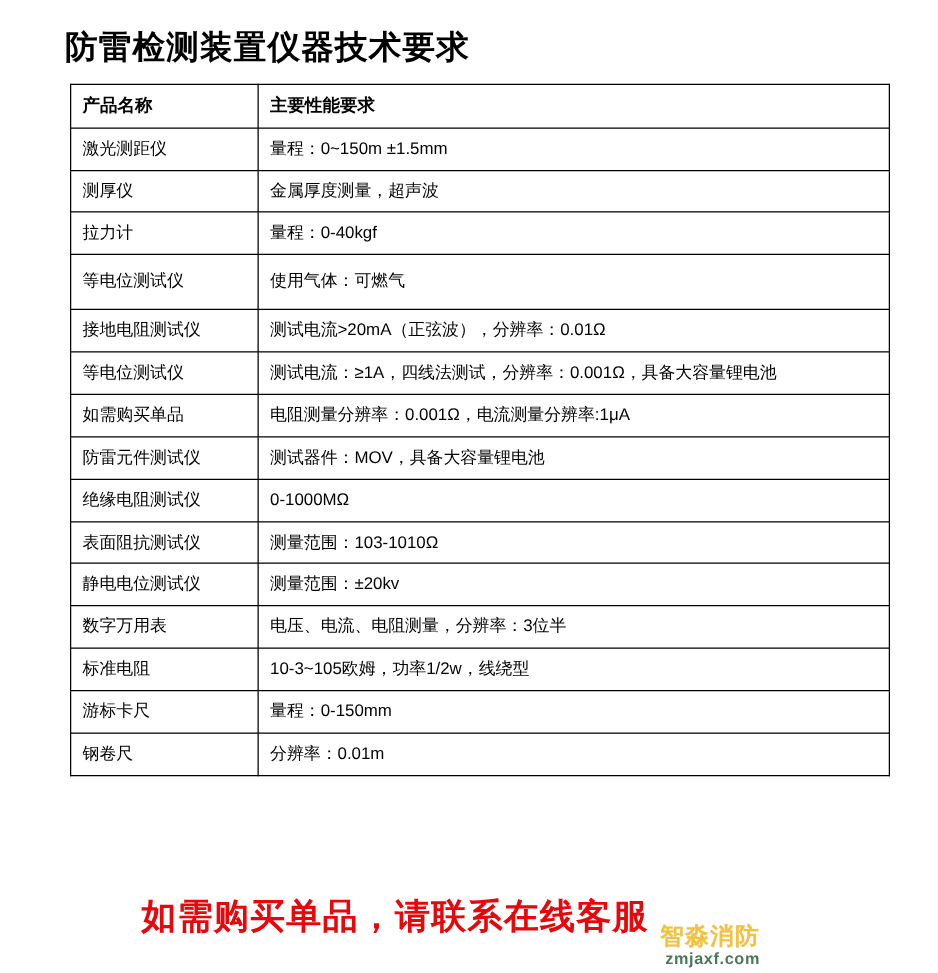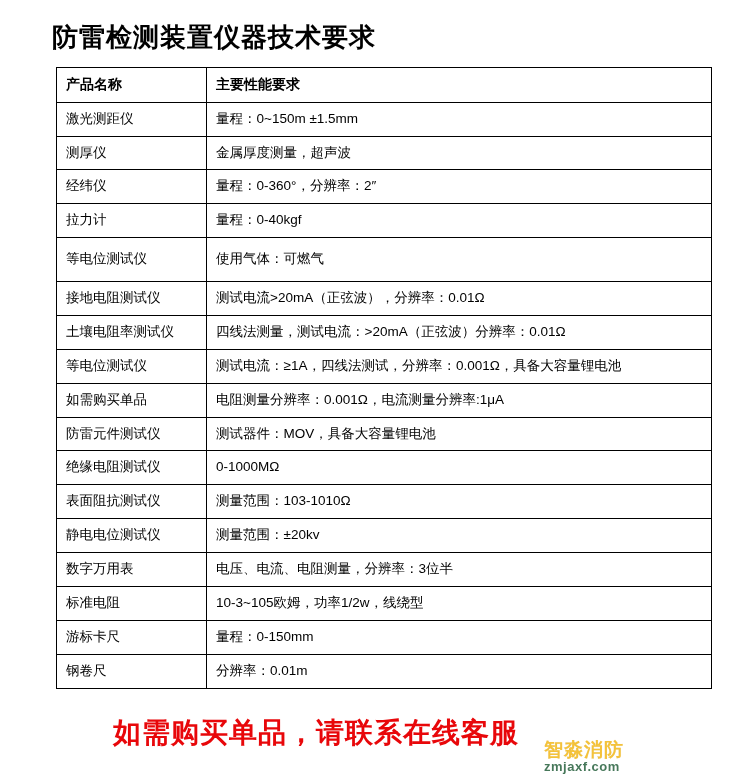--- a/index.html
+++ b/index.html
@@ -61,23 +61,23 @@
     right: 0;
     bottom: 26px;
     text-align: center;
     color: #e8070a;
     font-size: 28px;
     font-weight: bold;
     letter-spacing: 1px;
   }
   .watermark {
     position: absolute;
-    right: 8px;
+    right: 24px;
     bottom: 4px;
-    text-align: left;
+    text-align: right;
     line-height: 1.05;
     opacity: 0.78;
   }
   .watermark .wm-main {
     color: #f2b203;
     font-size: 19px;
     font-weight: bold;
     letter-spacing: 1px;
     text-shadow: 0 0 1px rgba(0,0,0,0.12);
   }
@@ -110,38 +110,30 @@
       <tbody>
         <tr>
           <td>激光测距仪</td>
           <td>量程：0~150m ±1.5mm</td>
         </tr>
         <tr>
           <td>测厚仪</td>
           <td>金属厚度测量，超声波</td>
         </tr>
         <tr>
-          <td>经纬仪</td>
-          <td>量程：0-360°，分辨率：2″</td>
-        </tr>
-        <tr>
           <td>拉力计</td>
           <td>量程：0-40kgf</td>
         </tr>
         <tr class="row-tall">
           <td>等电位测试仪</td>
           <td>使用气体：可燃气</td>
         </tr>
         <tr>
           <td>接地电阻测试仪</td>
           <td>测试电流&gt;20mA（正弦波），分辨率：0.01Ω</td>
-        </tr>
-        <tr>
-          <td>土壤电阻率测试仪</td>
-          <td>四线法测量，测试电流：&gt;20mA（正弦波）分辨率：0.01Ω</td>
         </tr>
         <tr>
           <td>等电位测试仪</td>
           <td>测试电流：≥1A，四线法测试，分辨率：0.001Ω，具备大容量锂电池</td>
         </tr>
         <tr>
           <td>如需购买单品</td>
           <td>电阻测量分辨率：0.001Ω，电流测量分辨率:1μA</td>
         </tr>
         <tr>

